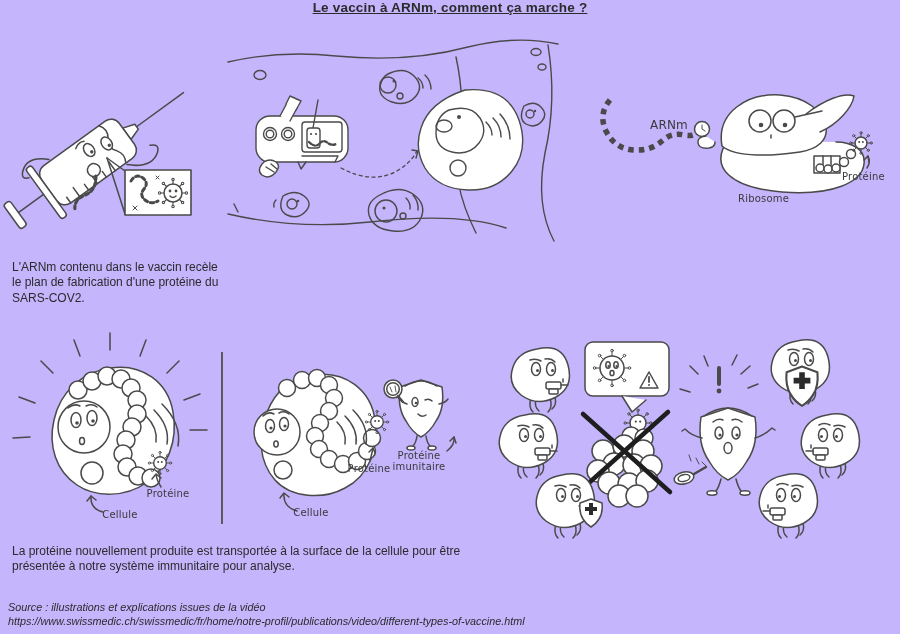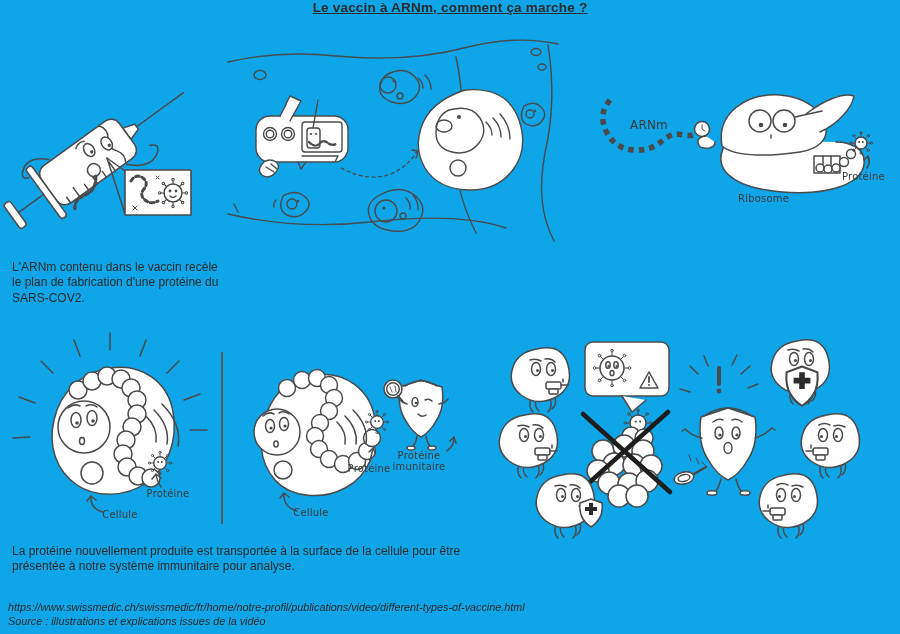--- a/index.html
+++ b/index.html
@@ -1,25 +1,25 @@
 <!DOCTYPE html>
 <html><head>
 <meta charset="utf-8">
 <style>
   html,body{margin:0;padding:0;background:#fff;}
-  .canvas{position:relative;width:900px;height:634px;background:#0ea5e9;overflow:hidden;
+  .canvas{position:relative;width:900px;height:634px;background:#c4b5fd;overflow:hidden;
           font-family:"Liberation Sans",sans-serif;color:#2b2b2b;}
   .title{position:absolute;left:0;top:8;width:100%;text-align:center;font-size:13.5px;
          font-weight:bold;text-decoration:underline;letter-spacing:.2px;}
   .panel{position:absolute;}
   .panel svg{width:100%;height:100%;display:block;}
   .cap{position:absolute;font-size:12px;line-height:1.28;text-align:left;color:#2b2b2b;}
   .lbl{position:absolute;font-family:"DejaVu Sans",sans-serif;font-size:10px;color:#3a3a3a;
        text-align:center;letter-spacing:.2px;white-space:nowrap;}
-  .lbl.big{font-size:12px;}
+  .lbl.big{font-size:12px;margin-left:20px;}
   .lbl.wrap{white-space:normal;line-height:1.05;}
   .divider{position:absolute;left:221px;top:352px;width:2px;height:172px;background:#5a5a5a;}
   .src{position:absolute;left:8px;top:600px;width:880px;font-size:10.8px;font-style:italic;
        line-height:1.32;text-align:left;color:#2b2b2b;}
   svg{overflow:visible;}
 </style>
 </head>
 <body>
 
 <div class="canvas">
@@ -538,17 +538,17 @@
           <path d="M-13,-17 q5,-3 11,0 M2,-16 q6,-2 11,1"></path>
           <use href="#gun6" transform="translate(-5,6) scale(-1,1)"></use>
         </g>
       </g>
     </svg>
   </div>
 
   <div class="cap" style="left:12px;top:544px;width:462px">La protéine nouvellement produite est transportée à la surface de la cellule pour être présentée à notre système immunitaire pour analyse.</div>
 
   <div class="src">
+    <div>Source : illustrations et explications issues de la vidéo</div>
     <div>https://www.swissmedic.ch/swissmedic/fr/home/notre-profil/publications/video/different-types-of-vaccine.html</div>
-    <div>Source : illustrations et explications issues de la vidéo</div>
   </div>
 
 </div>
 
 </body></html>

